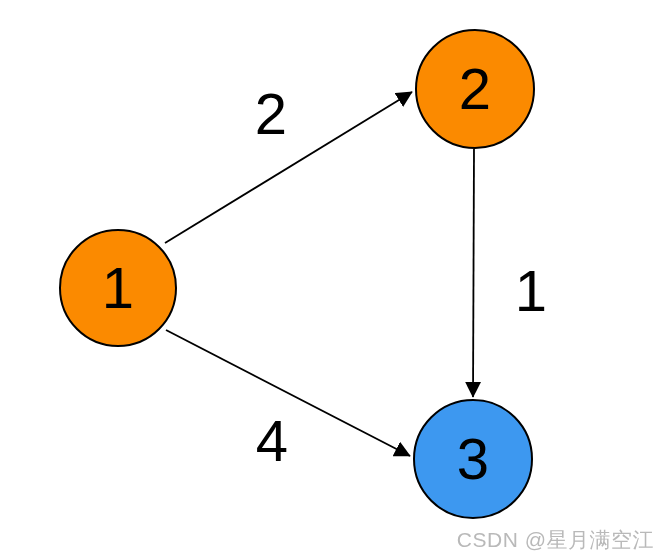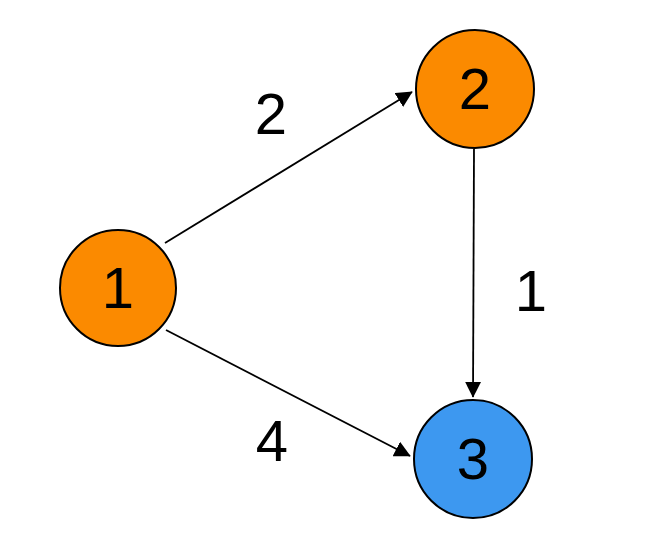--- a/index.html
+++ b/index.html
@@ -77,13 +77,14 @@
       <div class="node" style="left: 413px; top: 399px; width: 120px; height: 120px; background: rgb(61, 152, 240); border-color: rgb(0, 0, 0);">
         <span class="node-label">3</span>
       </div>
     </div>
   <div id="labels-layer">
       <div class="edge-label" style="left: 271px; top: 114px;">2</div>
       <div class="edge-label" style="left: 531px; top: 291px;">1</div>
       <div class="edge-label" style="left: 272px; top: 441px;">4</div>
     </div>
 
+  <div class="watermark" style="color: rgb(185, 185, 185);">CSDN @星月满空江</div>
 </div>
 
 </body></html>

